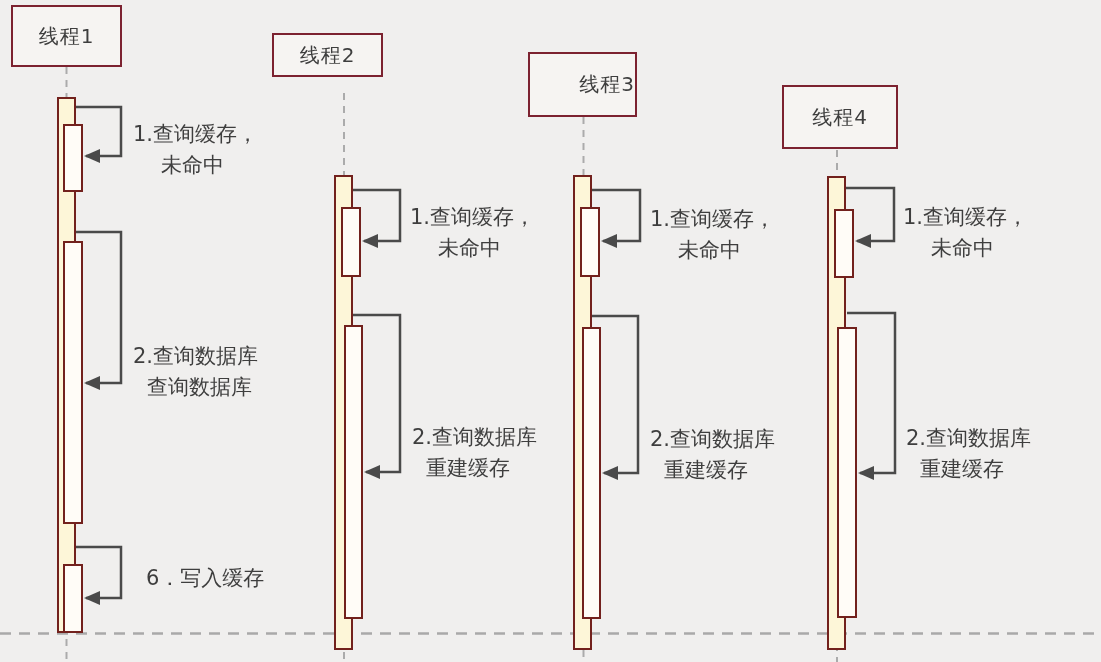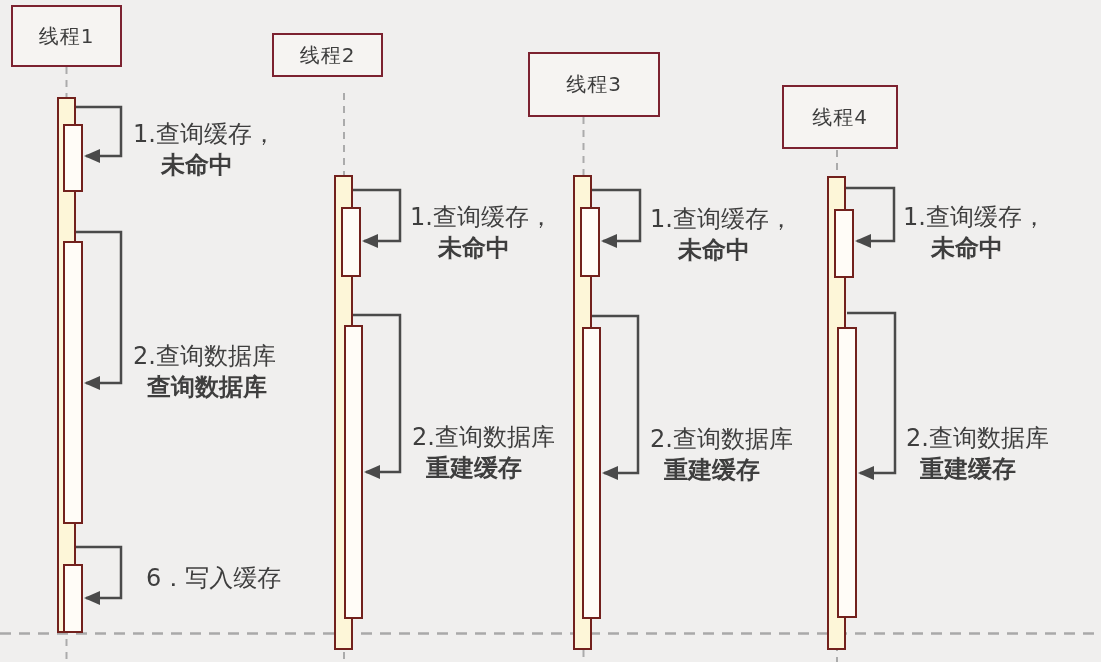--- a/index.html
+++ b/index.html
@@ -28,26 +28,26 @@
     position:absolute;
     box-sizing:border-box;
     border:2.5px solid #7c2230;
     background:#f6f4f2;
     display:flex;align-items:center;justify-content:center;
     font-size:20px;color:#3e3e3e;
     letter-spacing:1px;
   }
   .lbl{
     position:absolute;
-    font-size:24px;
+    font-size:21px;
     line-height:31px;
     color:#3e3e3e;
     white-space:nowrap;
   }
-  .lbl .ln2{ padding-left:28px;font-weight:bold; }
+  .lbl .ln2{ padding-left:28px; }
   .lbl .ln2.sm{ padding-left:14px; }
 </style>
 </head>
 <body>
 
 <div class="canvas">
 
   <svg class="svg-layer" width="1101" height="662" viewBox="0 0 1101 662">
     <line x1="66.5" y1="67" x2="66.5" y2="662" stroke="#ababab" stroke-width="2" stroke-dasharray="7,6"></line>
     <line x1="344" y1="93" x2="344" y2="662" stroke="#ababab" stroke-width="2" stroke-dasharray="7,6"></line>
@@ -96,21 +96,21 @@
     <path d="M847 313 H895 V473 H860"></path>
     <polygon points="858,473 874,466 874,480" fill="#4a4a4a" stroke="none"></polygon>
   </svg>
 
   <div class="head" style="left:11px;top:5px;width:111px;height:62px;text-align:center;">
     <span>线程1</span>
   </div>
   <div class="head" style="left:272px;top:33px;width:111px;height:44px;">
     <span>线程2</span>
   </div>
-  <div class="head" style="left:528px;top:52px;width:132px;height:65px;">
+  <div class="head" style="left:528px;top:52px;width:109px;height:65px;justify-content:flex-end;">
     <span>线程3</span>
   </div>
   <div class="head" style="left:782px;top:73px;width:116px;height:64px;margin-top:12px;">
     <span>线程4</span>
   </div>
 
   <div class="lbl" style="left:133px;top:119px;">
     <div class="ln1">1.查询缓存，</div>
     <div class="ln2">未命中</div>
   </div>

